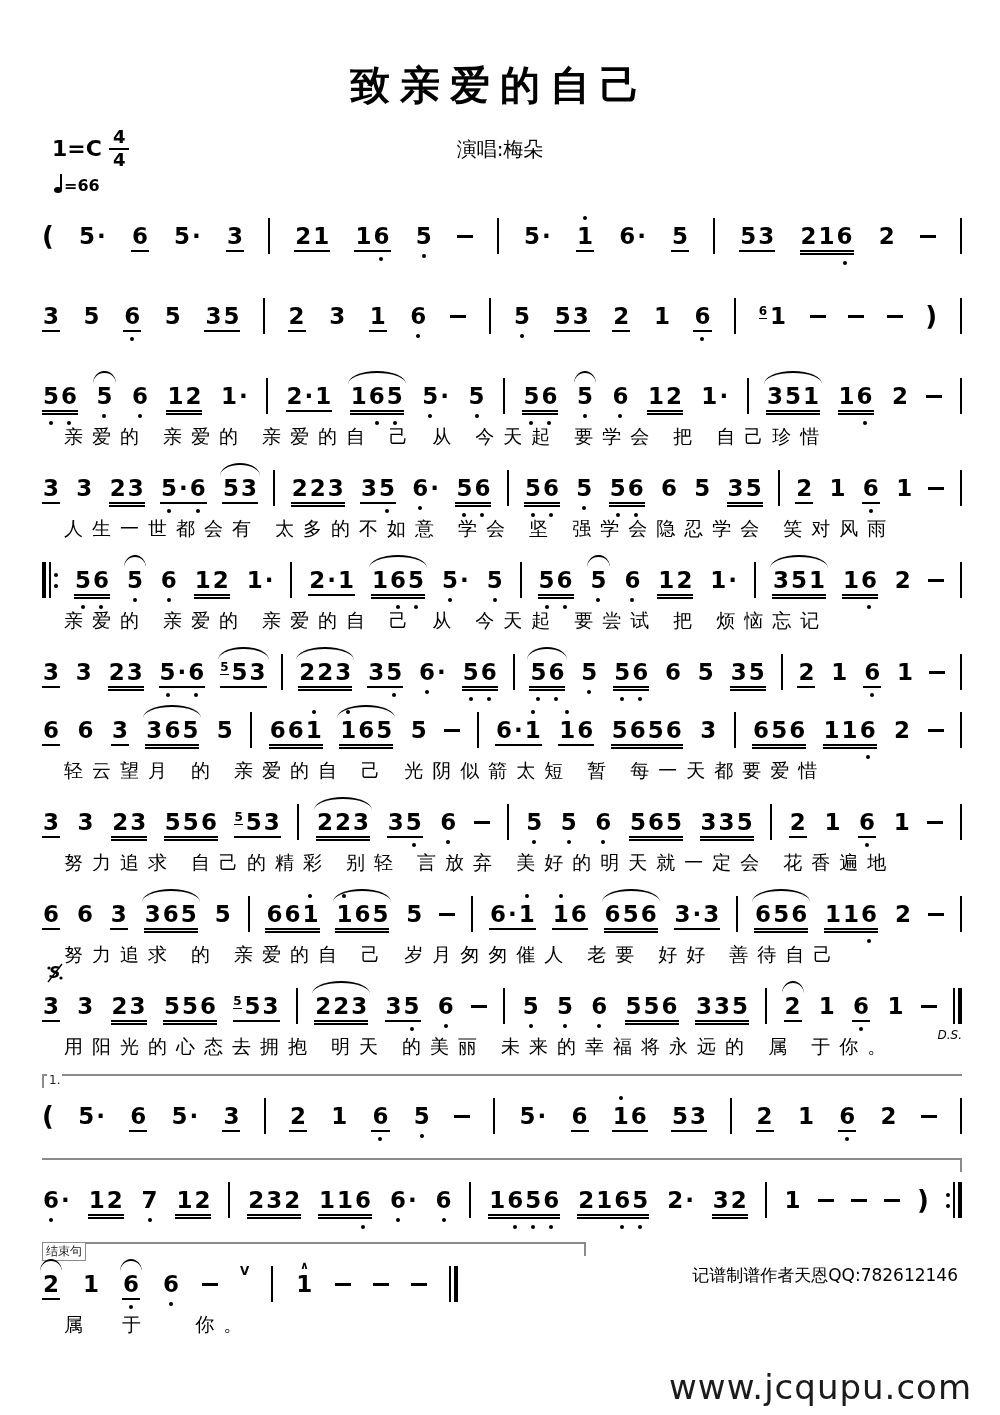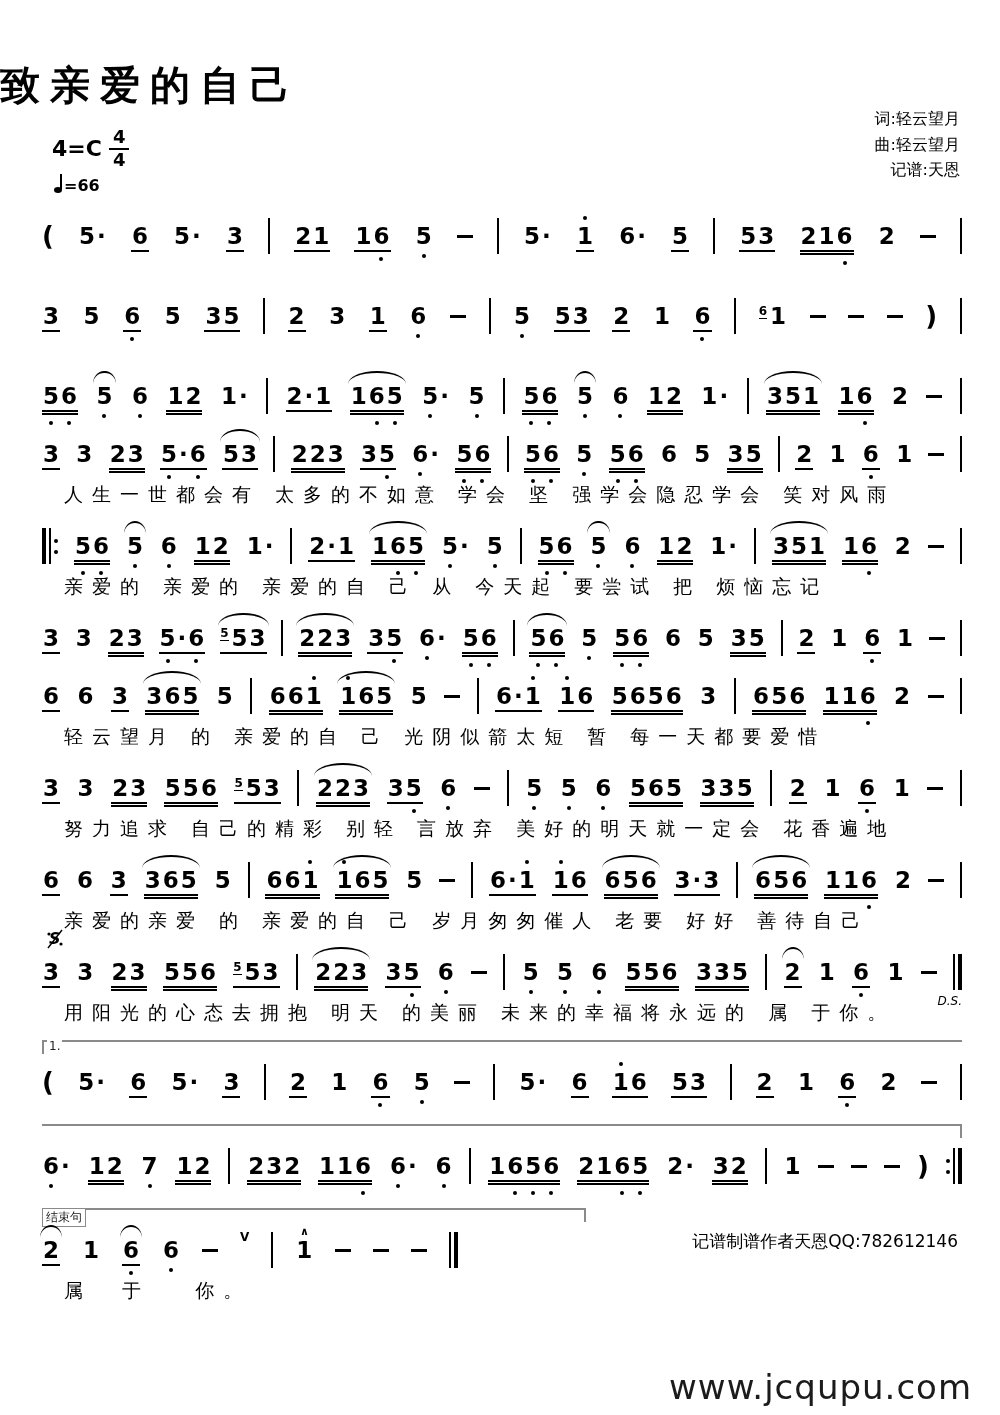--- a/index.html
+++ b/index.html
@@ -2,21 +2,21 @@
 <html><head>
 <meta charset="utf-8">
 <style>
   html,body { margin:0; padding:0; background:#fff; }
   .page {
     position:relative; width:1000px; height:1415px; background:#ffffff;
     font-family:"DejaVu Sans","Liberation Sans",sans-serif; color:#000;
     overflow:hidden; margin:0 auto;
   }
   
-  .title { position:absolute; top:58px; left:0; width:100%; 
+  .title { position:absolute; top:58px; left:0; width:100%; text-align:center;
            font-size:40px; font-weight:bold; letter-spacing:10px; }
   .singer { position:absolute; top:136px; left:0; width:100%; text-align:center; font-size:20px; }
   .credits { position:absolute; top:106px; right:40px; text-align:right; font-size:16px; line-height:1.6; }
   .keytime { position:absolute; top:128px; left:52px; display:flex; align-items:center;
              font-size:22px; font-weight:bold; }
   .frac { display:inline-flex; flex-direction:column; align-items:center; margin-left:7px;
           font-size:18px; line-height:1.05; font-weight:bold; }
   .frac .num { border-bottom:2px solid #000; padding:0 4px 1px; }
   .frac .den { padding-top:1px; }
   .tempo { position:absolute; top:176px; left:54px; font-size:16px; font-weight:bold;
@@ -76,27 +76,23 @@
   .side-text { position:absolute; right:4px; top:22px; font-size:17px; }
 
   .watermark { position:absolute; right:28px; bottom:8px; font-size:34px; color:#1b1b1b;
                letter-spacing:1px; }
 </style>
 </head>
 <body>
 
 <div class="page">
   <div class="title">致亲爱的自己</div>
-  <div class="credits">
-    <div>词:轻云望月</div>
-    <div>曲:轻云望月</div>
-    <div>记谱:天恩</div>
-  </div>
+  <div class="singer">演唱:梅朵</div>
   <div class="keytime">
-    <span>4=C</span>
+    <span>1=C</span>
     <span class="frac">
       <span class="num">4</span>
       <span class="den">4</span>
     </span>
   </div>
   <div class="tempo">
     <span class="qnote"></span>
     <span>=66</span>
   </div>
 
@@ -172,20 +168,21 @@
           <span class="tok"><span class="dig">6<span class="odot lo" style="bottom: -10px;"></span></span></span>
           <span class="tok"><span class="dig">1</span><span class="dig">2</span><span class="ul" style="bottom: -4px;"></span><span class="ul" style="bottom: -7px;"></span></span>
           <span class="tok"><span class="dig">1</span><span class="adot">·</span></span>
           <span class="bar"></span>
           <span class="tok"><span class="dig">3</span><span class="dig">5</span><span class="dig">1</span><span class="ul" style="bottom: -4px;"></span><span class="ul" style="bottom: -7px;"></span><span class="arc"></span></span>
           <span class="tok"><span class="dig">1</span><span class="dig">6<span class="odot lo" style="bottom: -17px;"></span></span><span class="ul" style="bottom: -4px;"></span><span class="ul" style="bottom: -7px;"></span></span>
           <span class="tok"><span class="dig">2</span></span>
           <span class="dash"></span>
           <span class="bar"></span>
         </div>
+        <div class="lyrics">亲爱的 亲爱的 亲爱的自 己 从 今天起 要学会 把 自己珍惜</div>
       </div>
       <div class="system">
         <div class="notes-row">
           <span class="tok"><span class="dig">3</span><span class="ul" style="bottom: -4px;"></span></span>
           <span class="tok"><span class="dig">3</span></span>
           <span class="tok"><span class="dig">2</span><span class="dig">3</span><span class="ul" style="bottom: -4px;"></span><span class="ul" style="bottom: -7px;"></span></span>
           <span class="tok"><span class="dig">5<span class="odot lo" style="bottom: -13.5px;"></span></span><span class="adot">·</span><span class="dig">6<span class="odot lo" style="bottom: -13.5px;"></span></span><span class="ul" style="bottom: -4px;"></span></span>
           <span class="tok"><span class="dig">5</span><span class="dig">3</span><span class="ul" style="bottom: -4px;"></span><span class="arc"></span></span>
           <span class="bar"></span>
           <span class="tok"><span class="dig">2</span><span class="dig">2</span><span class="dig">3</span><span class="ul" style="bottom: -4px;"></span><span class="ul" style="bottom: -7px;"></span></span>
@@ -343,21 +340,21 @@
           <span class="tok"><span class="dig">1<span class="odot hi"></span></span><span class="dig">6</span><span class="ul" style="bottom: -4px;"></span></span>
           <span class="tok"><span class="dig">6</span><span class="dig">5</span><span class="dig">6</span><span class="ul" style="bottom: -4px;"></span><span class="ul" style="bottom: -7px;"></span><span class="arc"></span></span>
           <span class="tok"><span class="dig">3</span><span class="adot">·</span><span class="dig">3</span><span class="ul" style="bottom: -4px;"></span></span>
           <span class="bar"></span>
           <span class="tok"><span class="dig">6</span><span class="dig">5</span><span class="dig">6</span><span class="ul" style="bottom: -4px;"></span><span class="ul" style="bottom: -7px;"></span><span class="arc"></span></span>
           <span class="tok"><span class="dig">1</span><span class="dig">1</span><span class="dig">6<span class="odot lo" style="bottom: -17px;"></span></span><span class="ul" style="bottom: -4px;"></span><span class="ul" style="bottom: -7px;"></span></span>
           <span class="tok"><span class="dig">2</span></span>
           <span class="dash"></span>
           <span class="bar"></span>
         </div>
-        <div class="lyrics">亲爱的亲爱 的 亲爱的自 己 岁月匆匆催人 老要 好好 善待自己</div>
+        <div class="lyrics">努力追求 的 亲爱的自 己 岁月匆匆催人 老要 好好 善待自己</div>
       </div>
       <div class="system">
         <span class="segno"><svg width="18" height="22" viewBox="0 0 18 22">
             <text x="3" y="16" font-size="16" font-style="italic" font-weight="bold" fill="#000">S</text>
             <line x1="2" y1="20" x2="16" y2="2" stroke="#000" stroke-width="1.4"></line>
             <circle cx="3" cy="6" r="1.6" fill="#000"></circle>
             <circle cx="15" cy="16" r="1.6" fill="#000"></circle>
           </svg></span>
         <div class="notes-row">
           <span class="tok"><span class="dig">3</span><span class="ul" style="bottom: -4px;"></span></span>

